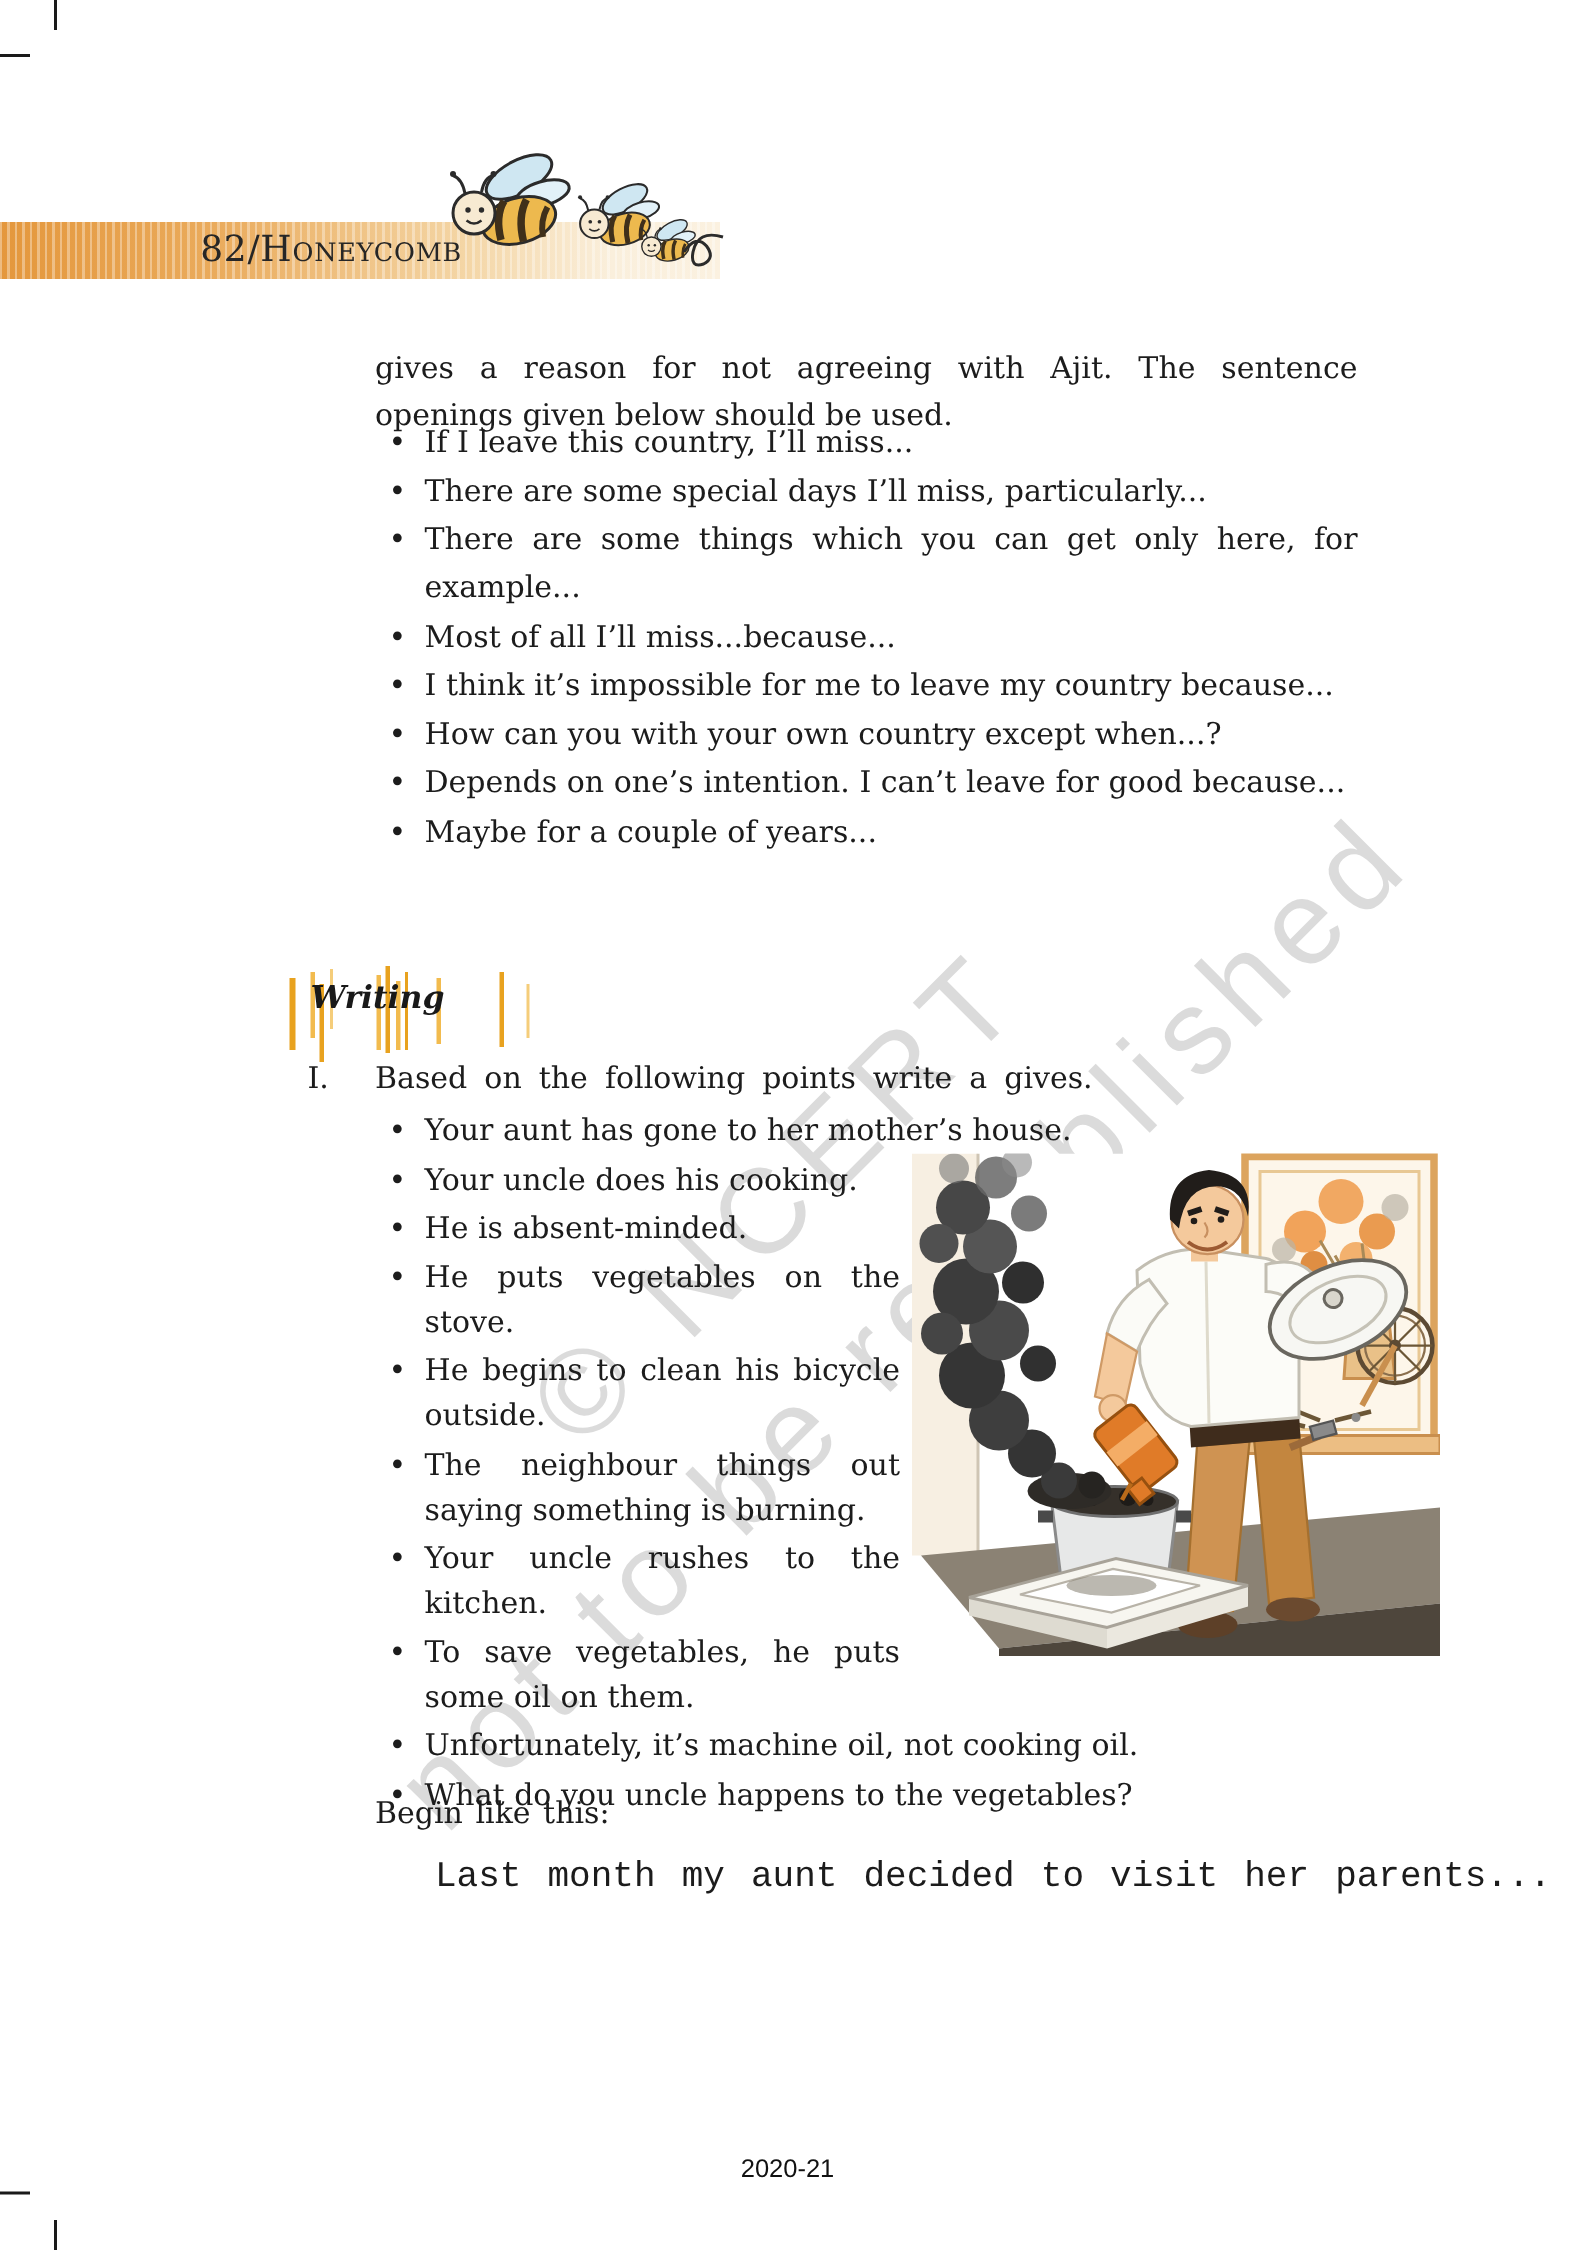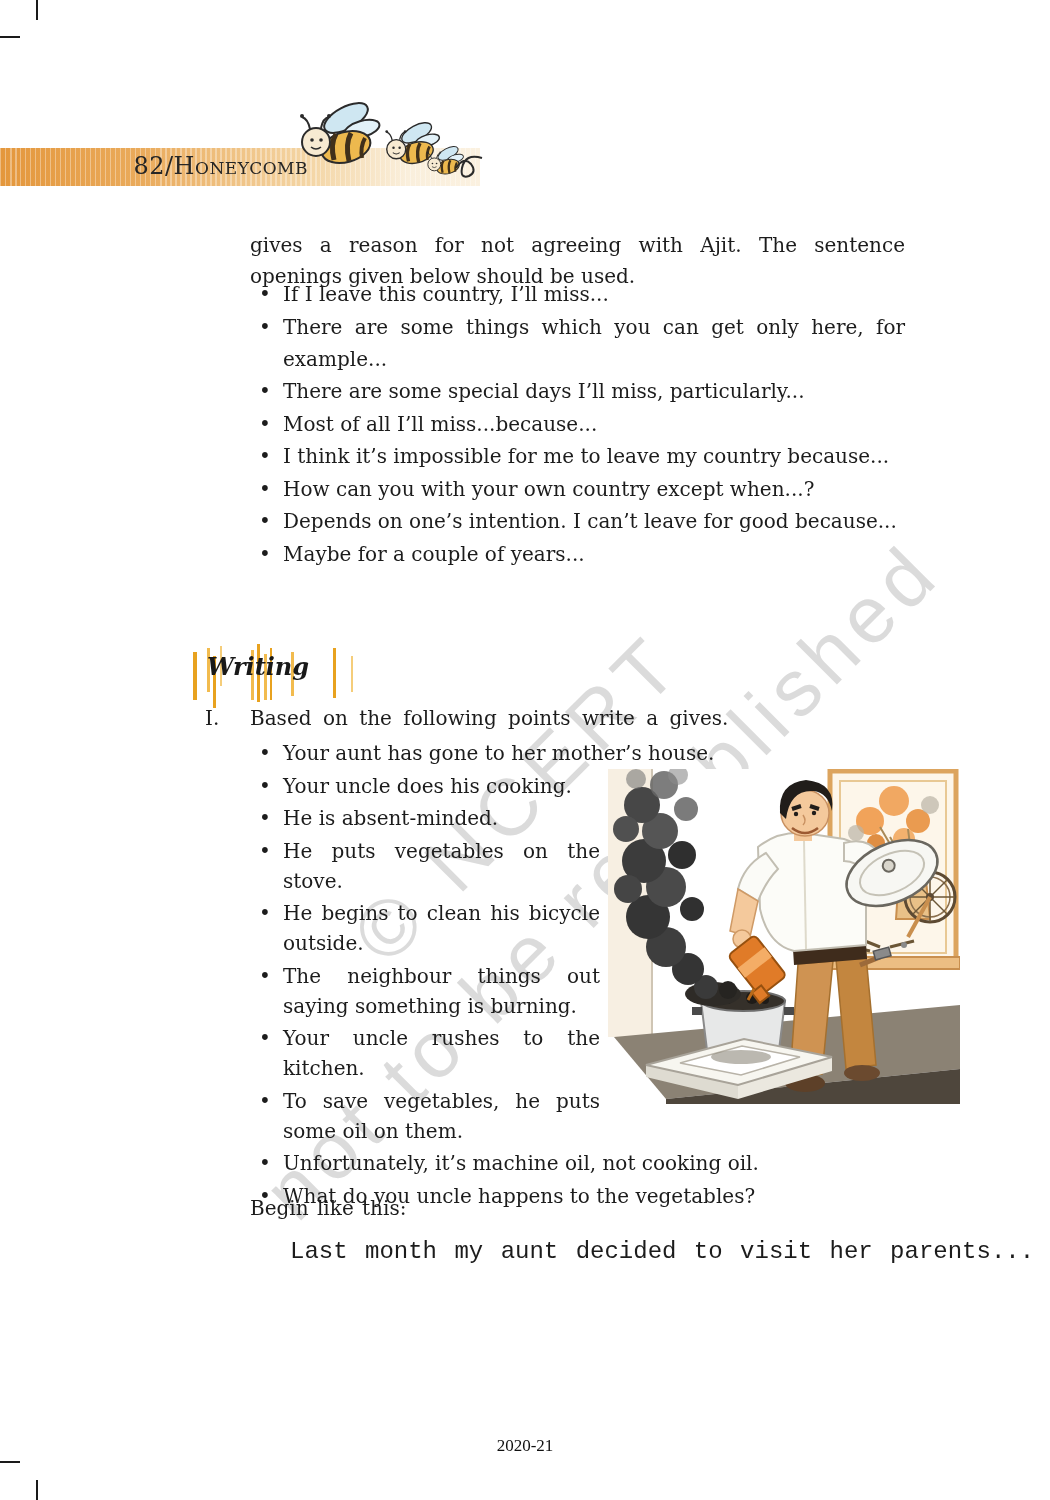--- a/index.html
+++ b/index.html
@@ -38,38 +38,38 @@
     font-size:20px;line-height:31px;text-align:justify;}
   .list1{position:absolute;left:250px;top:278px;width:655px;z-index:2;}
   .bullet{position:relative;padding-left:33px;font-size:20px;line-height:32px;
     text-align:justify;margin:0;}
   .bullet::before{content:"\2022";position:absolute;left:9px;top:0;}
   .list1 .bullet{margin-bottom:0.5px;}
 
   
   .heading{position:absolute;left:193px;top:644px;height:60px;z-index:2;}
   .heading .word{position:relative;z-index:2;display:inline-block;margin:8px 0 0 14px;
-    font-size:24px;font-weight:bold;font-style:italic;color:#191919;}
+    font-size:21px;font-weight:bold;font-style:italic;color:#191919;}
   .heading .bar{position:absolute;z-index:1;}
 
   .exercise{position:absolute;left:205px;top:703px;width:710px;display:flex;z-index:2;
     font-size:20px;line-height:30px;}
   .exercise .num{width:45px;flex:0 0 45px;}
   .exercise .prompt{word-spacing:5px;}
 
   
   .story{position:absolute;left:250px;top:738px;width:710px;z-index:2;}
   .story .bullet{line-height:30px;margin-bottom:2.5px;}
   .illus-float{float:right;width:352px;height:335px;margin:-2px 0 6px 8px;}
 
   .begin{position:absolute;left:250px;top:1196px;font-size:20px;z-index:2;word-spacing:2px;}
   .opening{position:absolute;left:290px;top:1238px;font-size:24px;z-index:2;word-spacing:3px;font-family:Liberation Mono, monospace;}
 
   .footer{position:absolute;left:0;top:1436px;width:1050px;text-align:center;z-index:2;
-    font-family:Liberation Serif, serif;font-size:17px;color:#111;}
+    font-family:Liberation Sans, sans-serif;font-size:17px;color:#111;}
 </style>
 </head>
 <body>
 
 <div class="page">
 
   <div class="crop tl-v"></div>
   <div class="crop tl-h"></div>
   <div class="crop bl-h"></div>
   <div class="crop bl-v"></div>
@@ -108,22 +108,22 @@
     <use href="#bee" transform="translate(2,6)"></use>
     <use href="#bee" transform="translate(88,26) scale(0.68)"></use>
     <use href="#bee" transform="translate(130,50) scale(0.46)"></use>
     <path d="M160,72 q8,-12 15,-4 q6,8 -2,12 q-9,3 -7,-8 q3,-15 20,-10" stroke="#2b2b2b" stroke-width="2" fill="none"></path>
   </svg>
 
   <p class="para">gives a reason for not agreeing with Ajit. The sentence openings given below should be used.</p>
 
   <div class="list1">
     <div class="bullet">If I leave this country, I’ll miss...</div>
+    <div class="bullet">There are some special days I’ll miss, particularly...</div>
     <div class="bullet">There are some things which you can get only here, for example...</div>
-    <div class="bullet">There are some special days I’ll miss, particularly...</div>
     <div class="bullet">Most of all I’ll miss...because...</div>
     <div class="bullet">I think it’s impossible for me to leave my country because...</div>
     <div class="bullet">How can you with your own country except when...?</div>
     <div class="bullet">Depends on one’s intention. I can’t leave for good because...</div>
     <div class="bullet">Maybe for a couple of years...</div>
   </div>
 
   <div class="heading">
     <span class="bar" style="left:0;top:8px;width:4px;height:48px;background:#e8a21f;"></span>
     <span class="bar" style="left:14px;top:4px;width:3px;height:44px;background:#f2bb4e;"></span>

